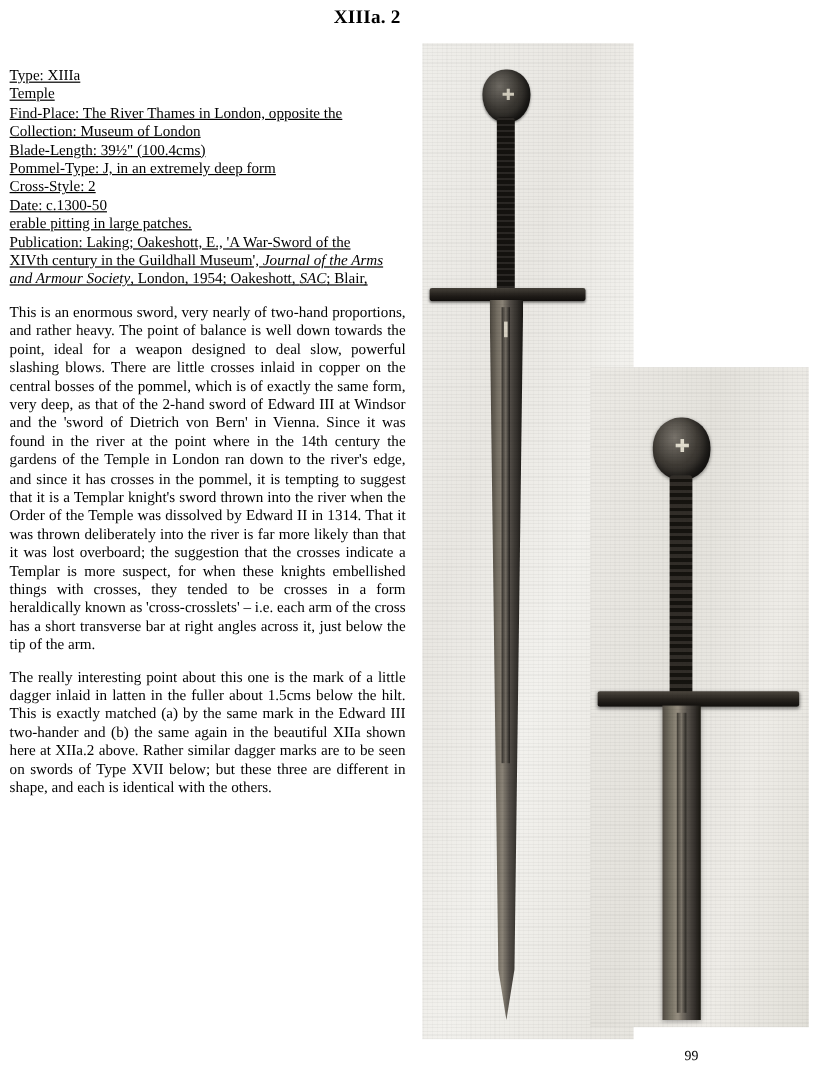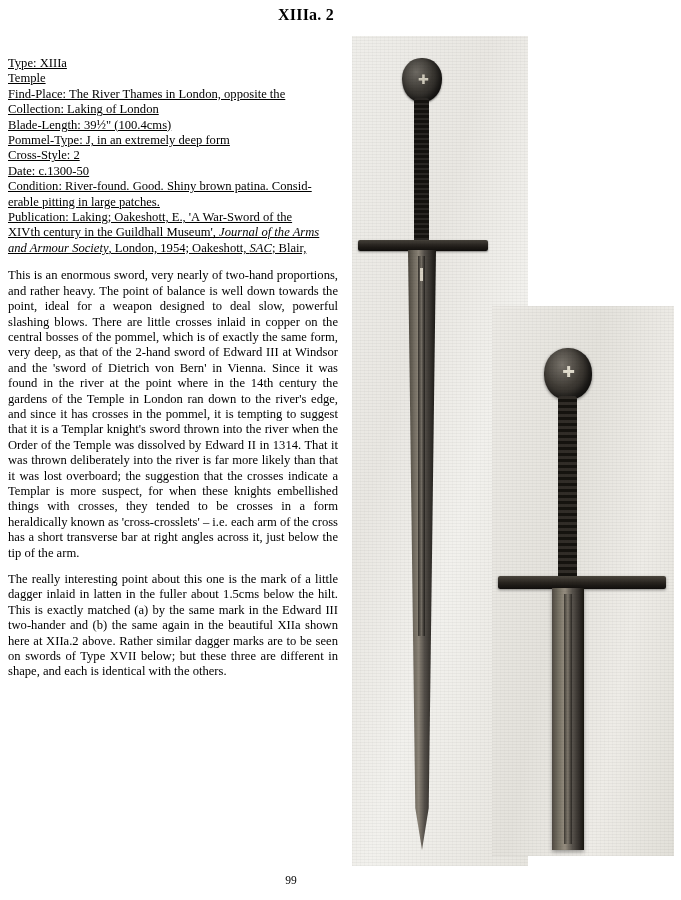--- a/index.html
+++ b/index.html
@@ -190,41 +190,40 @@
     width: 8px; height: 250px;
     background: linear-gradient(90deg, rgba(22,20,17,0.7), rgba(130,124,112,0.3), rgba(22,20,17,0.7));
   }
 
   
   .page-number {
     position: absolute;
     bottom: 14px;
     left: 0;
     width: 582px;
-    text-align: center;
+    text-align: right;
     font-size: 11.5px;
   }
 </style>
 </head>
 <body>
 
 <div class="page-header">XIIIa. 2</div>
 
 <div class="text-column">
 
   <div class="meta-block">
     <p class="meta-line">Type: XIIIa</p>
     <p class="meta-line">Temple</p>
     <p class="meta-line">Find-Place: The River Thames in London, opposite the</p>
-    <p class="meta-line">Collection: Laking of London</p>
+    <p class="meta-line">Collection: Museum of London</p>
     <p class="meta-line">Blade-Length: 39½" (100.4cms)</p>
     <p class="meta-line">Pommel-Type: J, in an extremely deep form</p>
     <p class="meta-line">Cross-Style: 2</p>
     <p class="meta-line">Date: c.1300-50</p>
-    <p class="meta-line">Condition: River-found. Good. Shiny brown patina. Consid-</p>
     <p class="meta-line">erable pitting in large patches.</p>
     <p class="meta-line">Publication: Laking; Oakeshott, E., 'A War-Sword of the</p>
     <p class="meta-line"><span>XIVth century in the Guildhall Museum',</span> <i>Journal of the Arms</i></p>
     <p class="meta-line"><i>and Armour Society</i><span>, London, 1954; Oakeshott, </span><i>SAC</i><span>; Blair,</span></p>
   </div>
 
   <p class="para">This is an enormous sword, very nearly of two-hand proportions, and rather heavy. The point of balance is well down towards the point, ideal for a weapon designed to deal slow, powerful slashing blows. There are little crosses inlaid in copper on the central bosses of the pommel, which is of exactly the same form, very deep, as that of the 2-hand sword of Edward III at Windsor and the 'sword of Dietrich von Bern' in Vienna. Since it was found in the river at the point where in the 14th century the gardens of the Temple in London ran down to the river's edge, and since it has crosses in the pommel, it is tempting to suggest that it is a Templar knight's sword thrown into the river when the Order of the Temple was dissolved by Edward II in 1314. That it was thrown deliberately into the river is far more likely than that it was lost overboard; the suggestion that the crosses indicate a Templar is more suspect, for when these knights embellished things with crosses, they tended to be crosses in a form heraldically known as 'cross-crosslets' – i.e. each arm of the cross has a short transverse bar at right angles across it, just below the tip of the arm.</p>
   <p class="para">The really interesting point about this one is the mark of a little dagger inlaid in latten in the fuller about 1.5cms below the hilt. This is exactly matched (a) by the same mark in the Edward III two-hander and (b) the same again in the beautiful XIIa shown here at XIIa.2 above. Rather similar dagger marks are to be seen on swords of Type XVII below; but these three are different in shape, and each is identical with the others.</p>
 </div>
 

